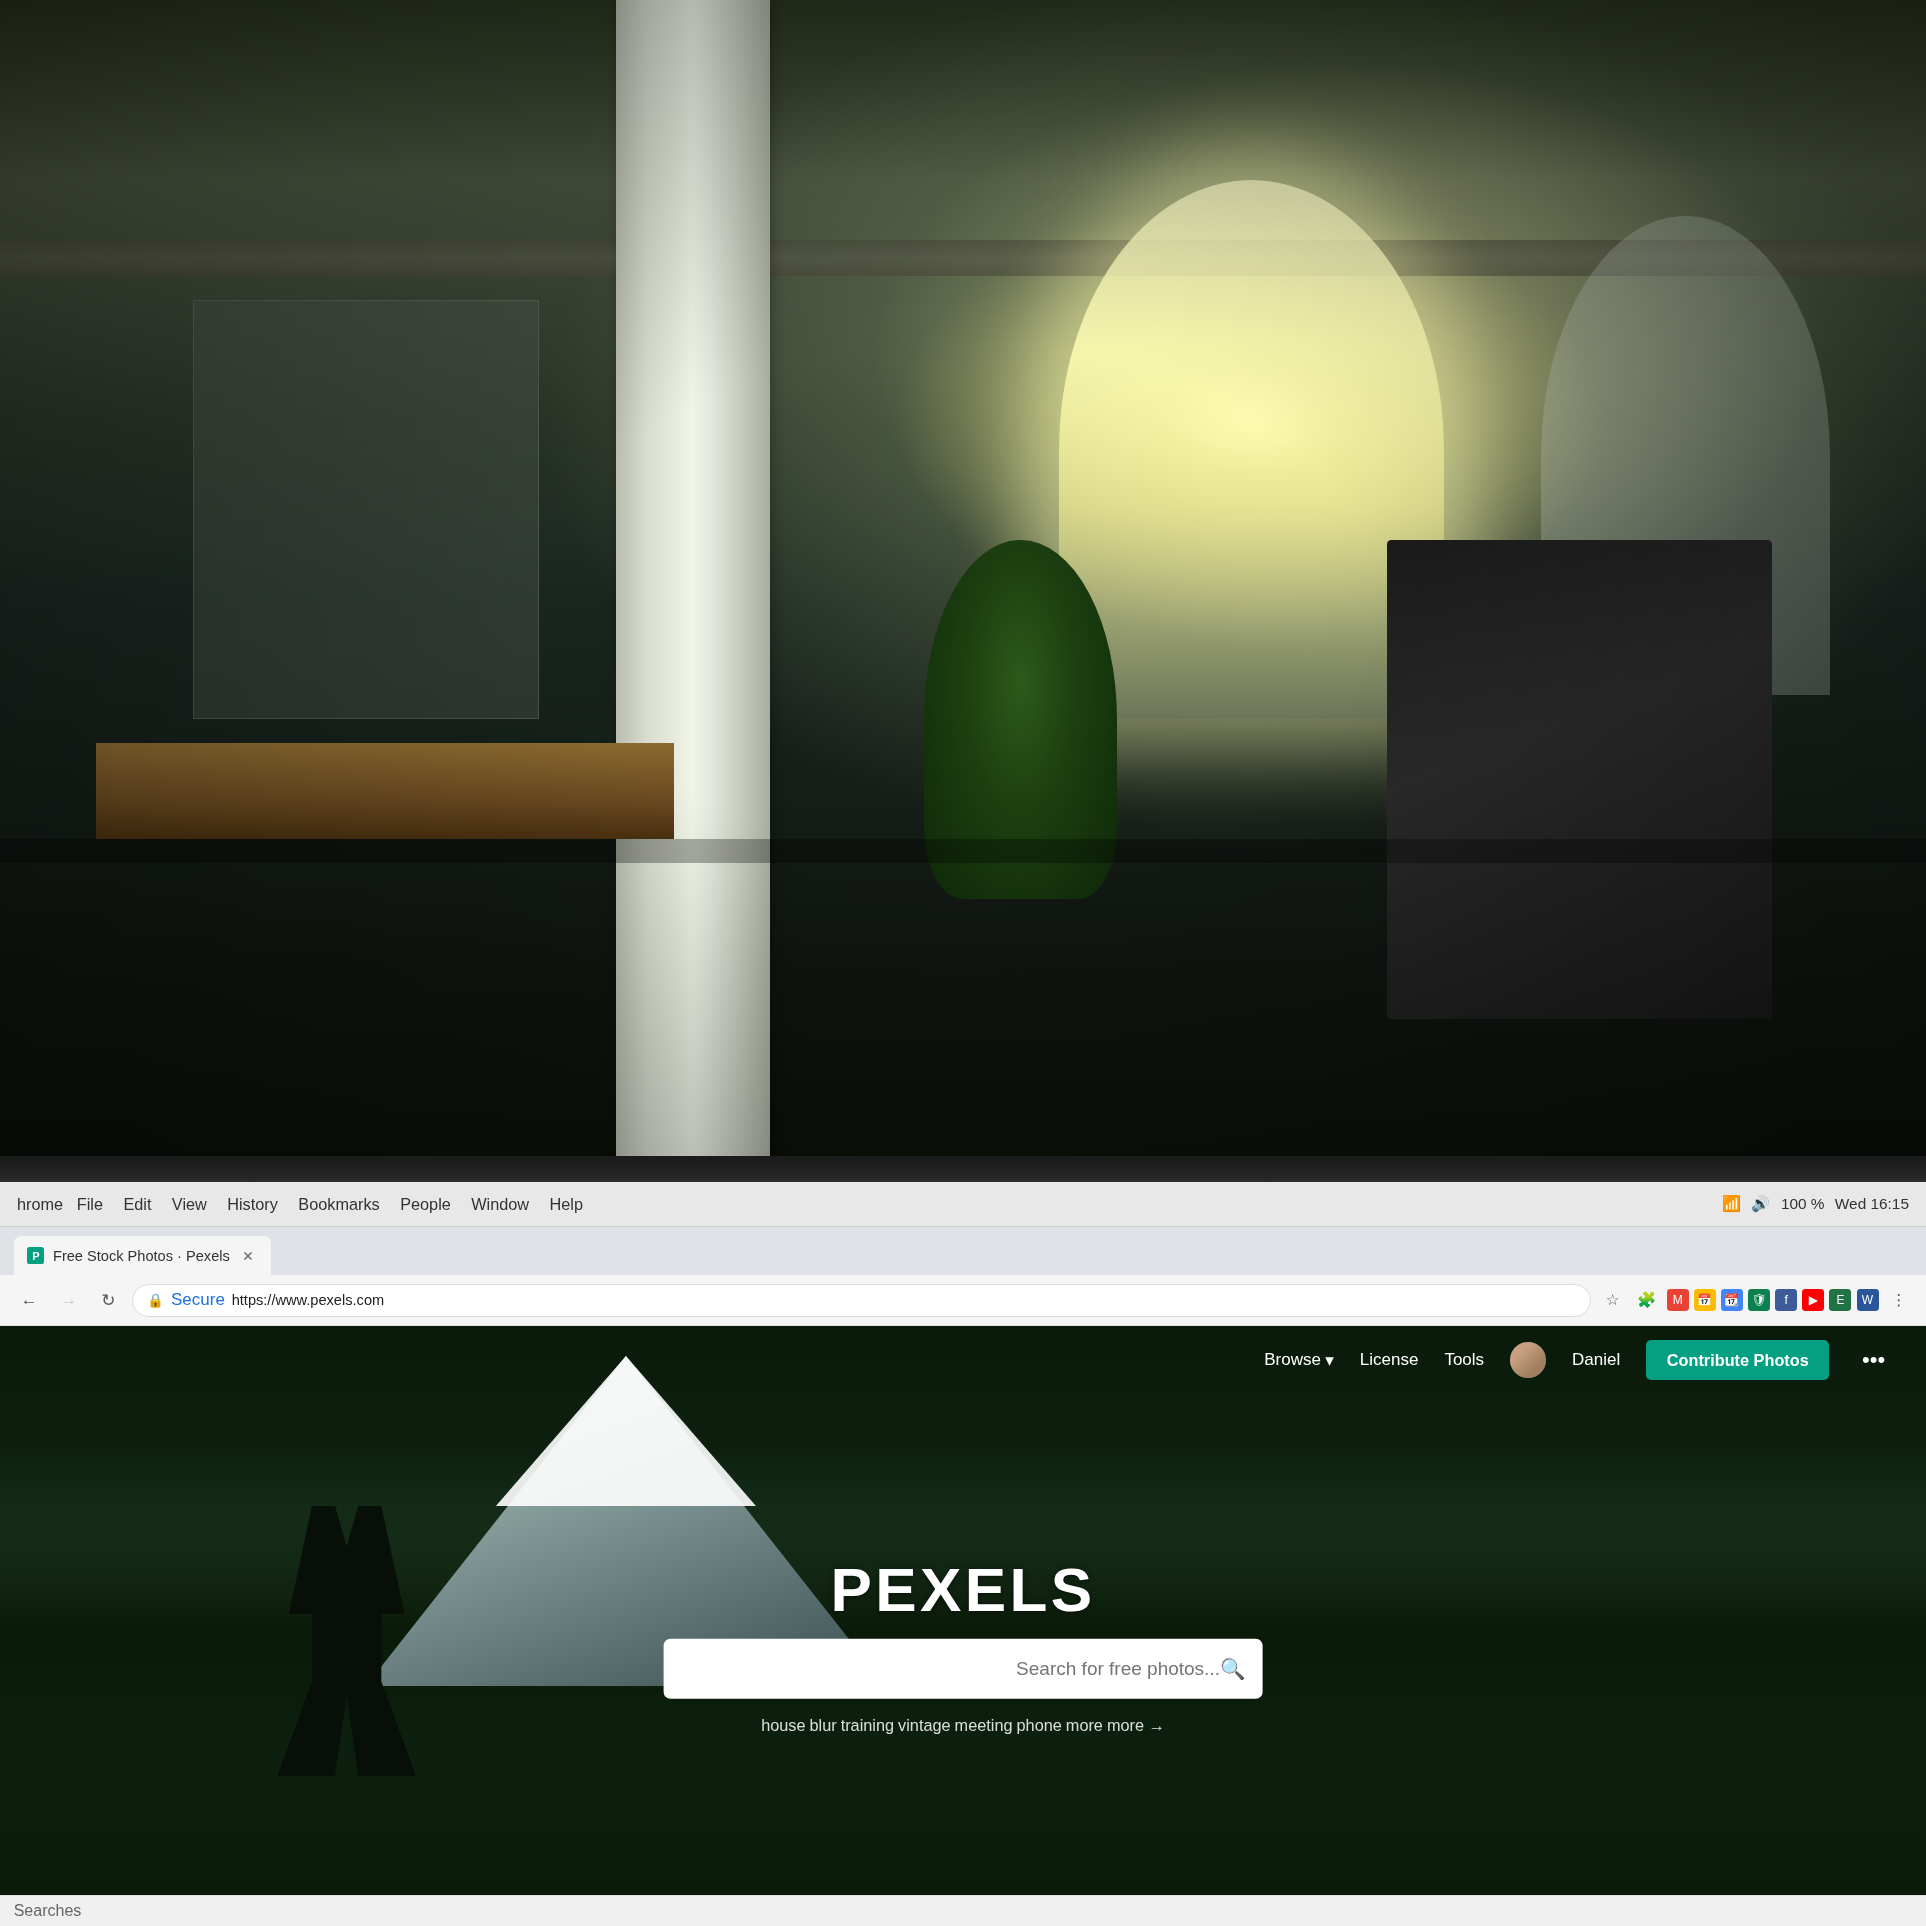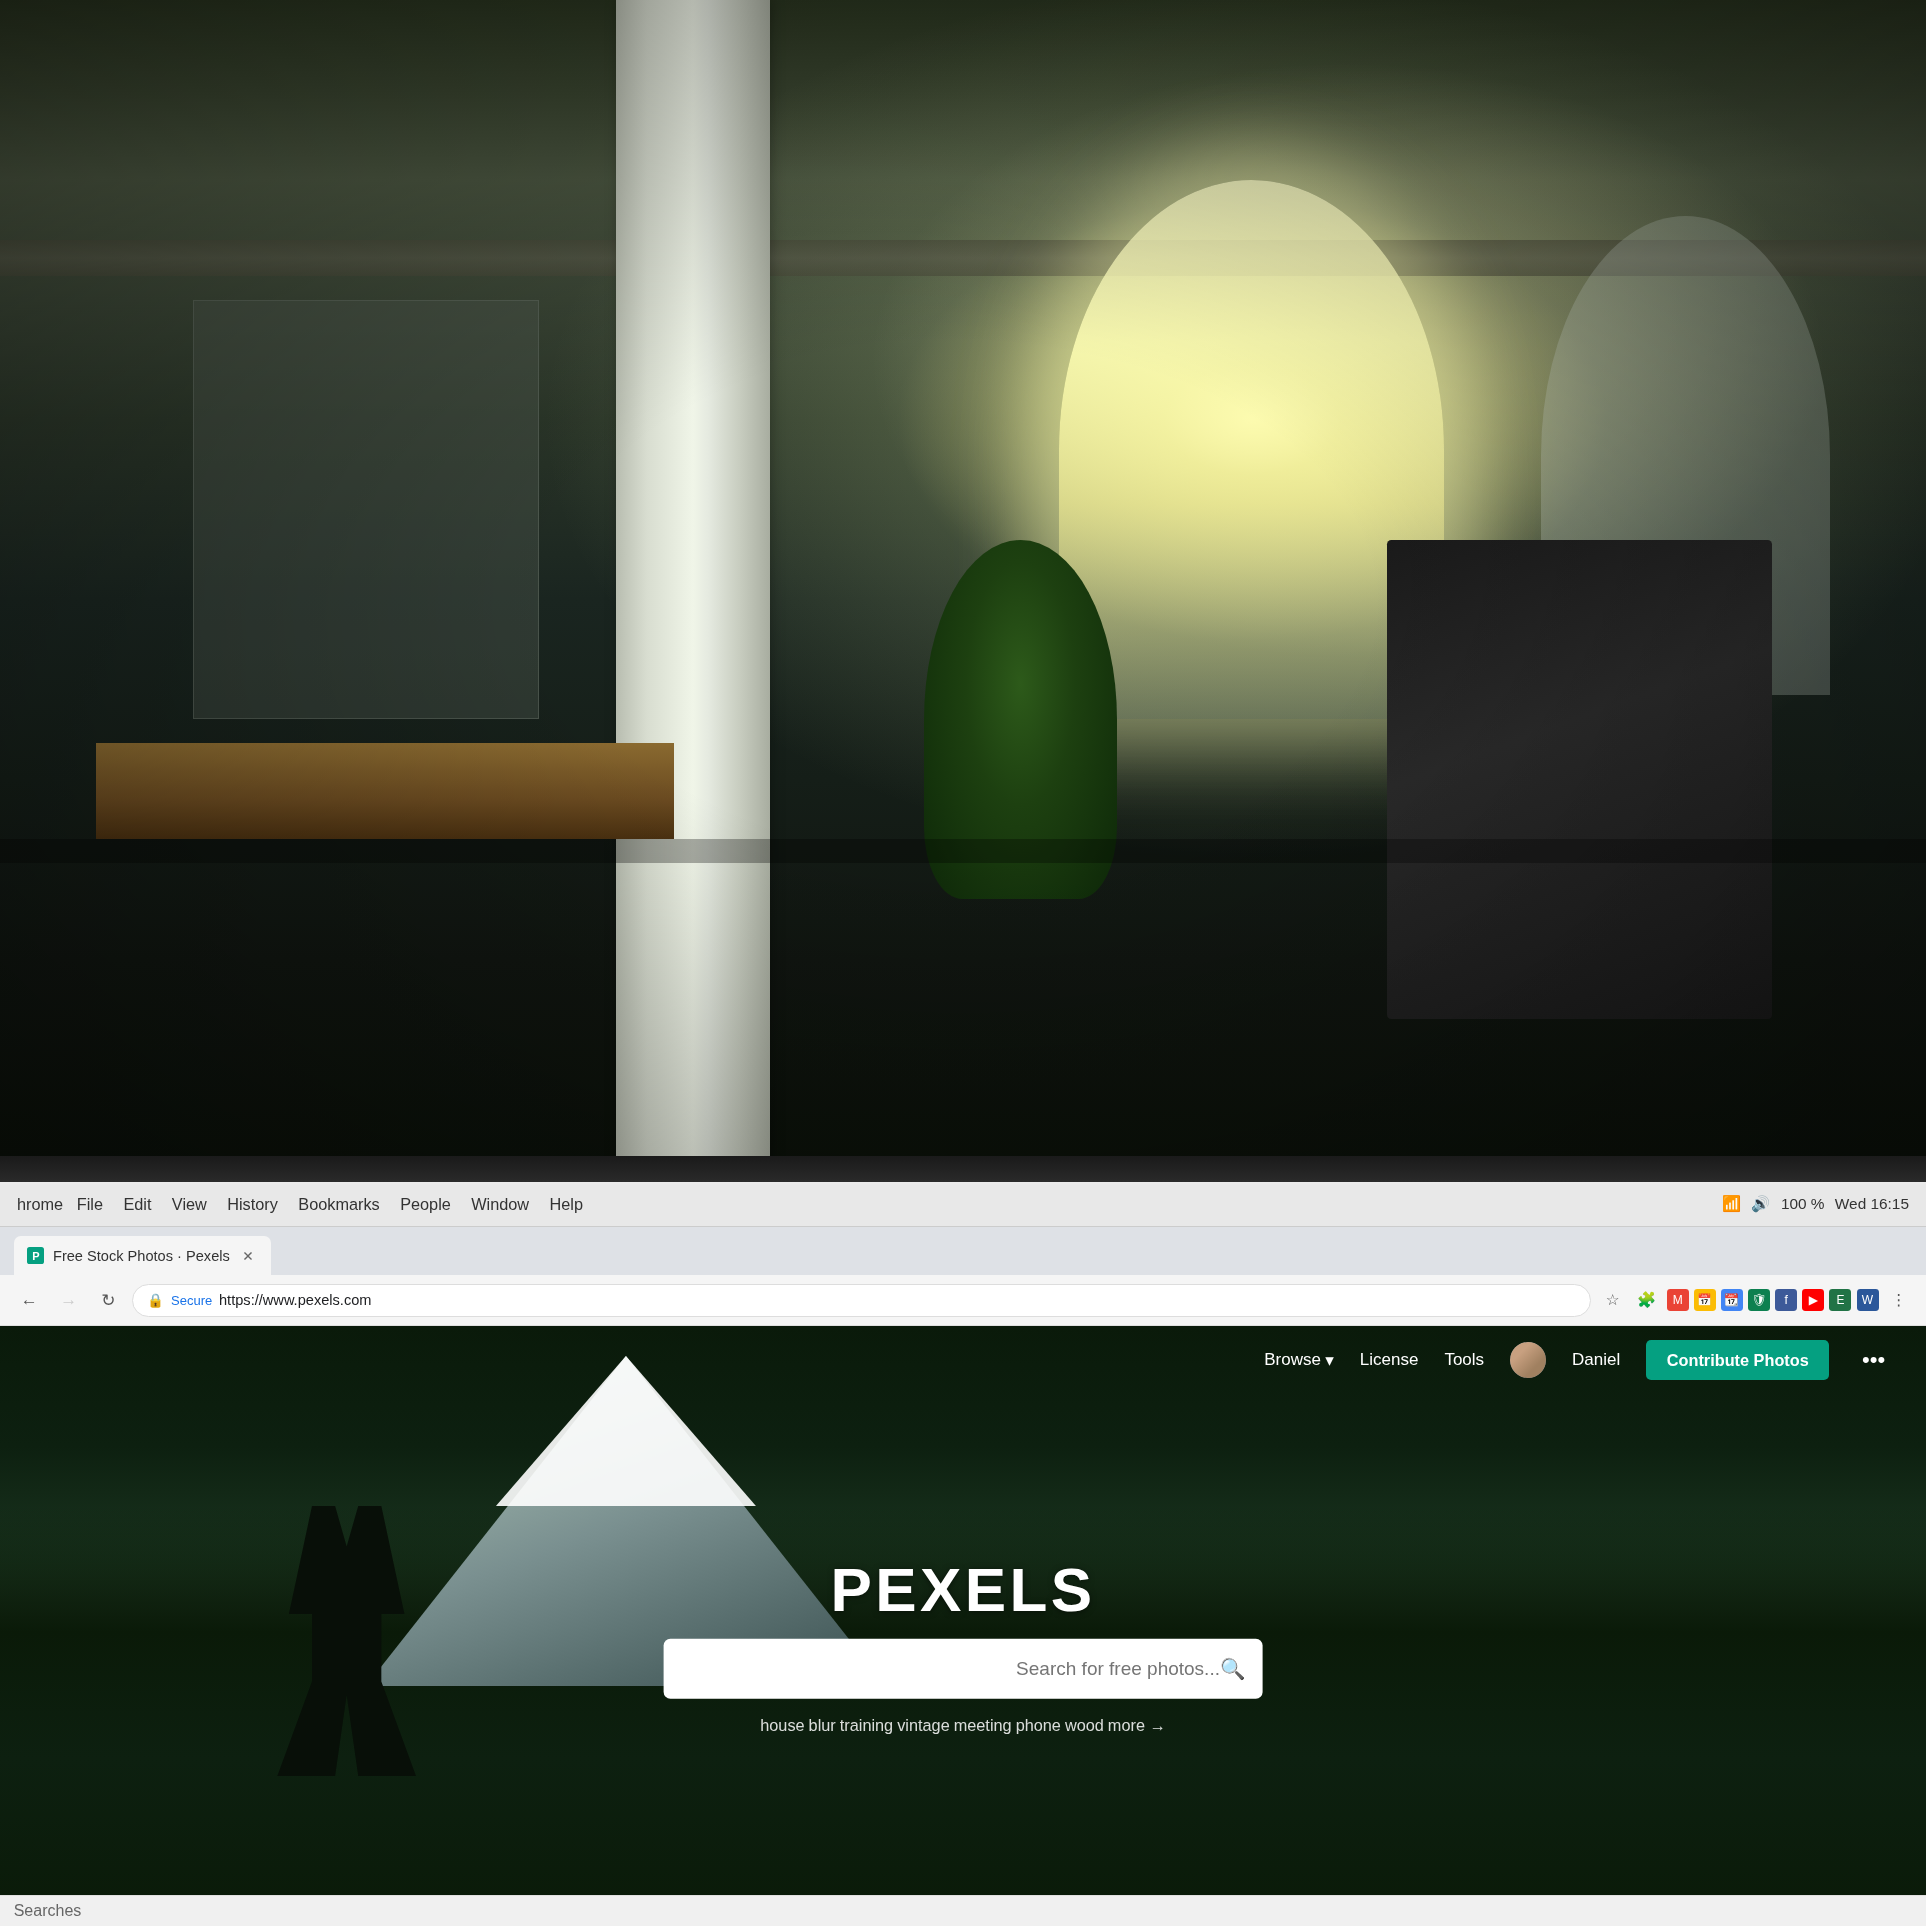--- a/index.html
+++ b/index.html
@@ -255,21 +255,21 @@
       color: #333;
     }
 
     .secure-icon {
       color: #1a73e8;
       font-size: 13.7px;
     }
 
     .secure-text {
       color: #1a73e8;
-      font-size: 13px;
+      font-size: 17px;
     }
 
     .address-url {
       color: #202124;
       font-size: 14.6px;
     }
 
     .toolbar-right {
       display: flex;
       align-items: center;
@@ -743,21 +743,21 @@
               <span class="pexels-search-icon">🔍</span>
             </div>
 
             <div class="popular-searches">
               <span class="search-tag">house</span>
               <span class="search-tag">blur</span>
               <span class="search-tag">training</span>
               <span class="search-tag">vintage</span>
               <span class="search-tag">meeting</span>
               <span class="search-tag">phone</span>
-              <span class="search-tag">wood</span>
+              <span class="search-tag">more</span>
               <span class="search-tag-more">more →</span>
             </div>
           </div>
 
         </div>
       </div>
 
     </div>
   </div>
 

